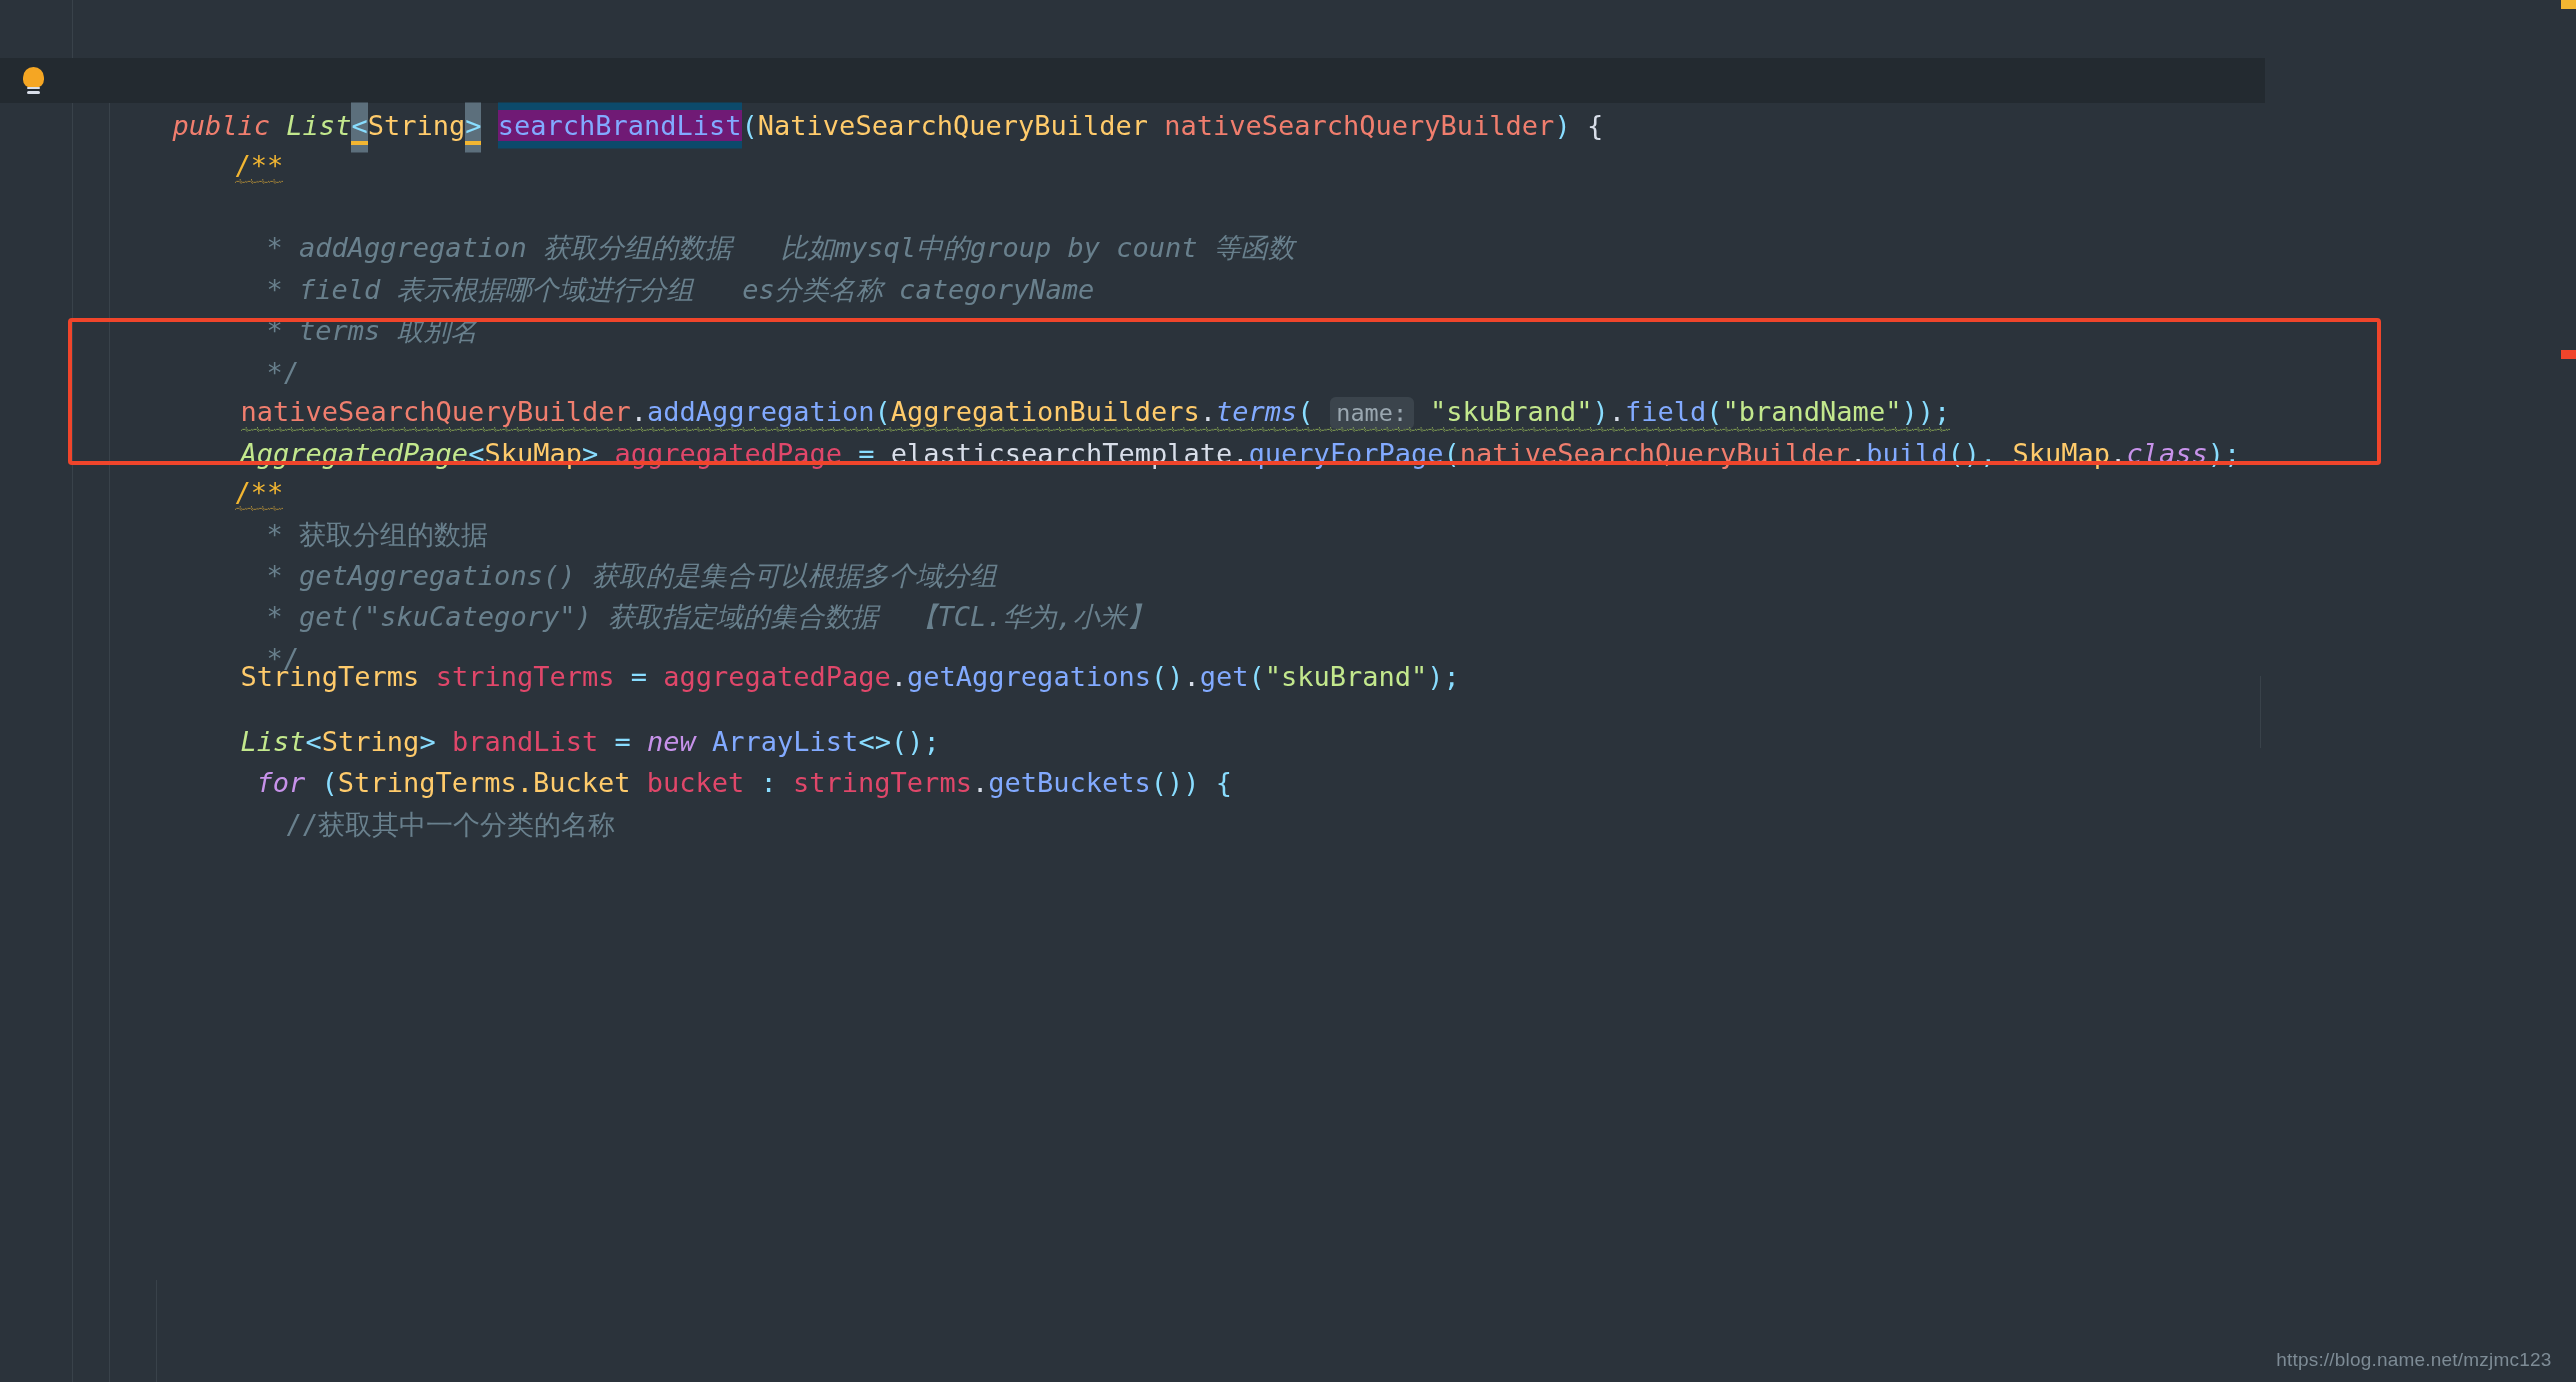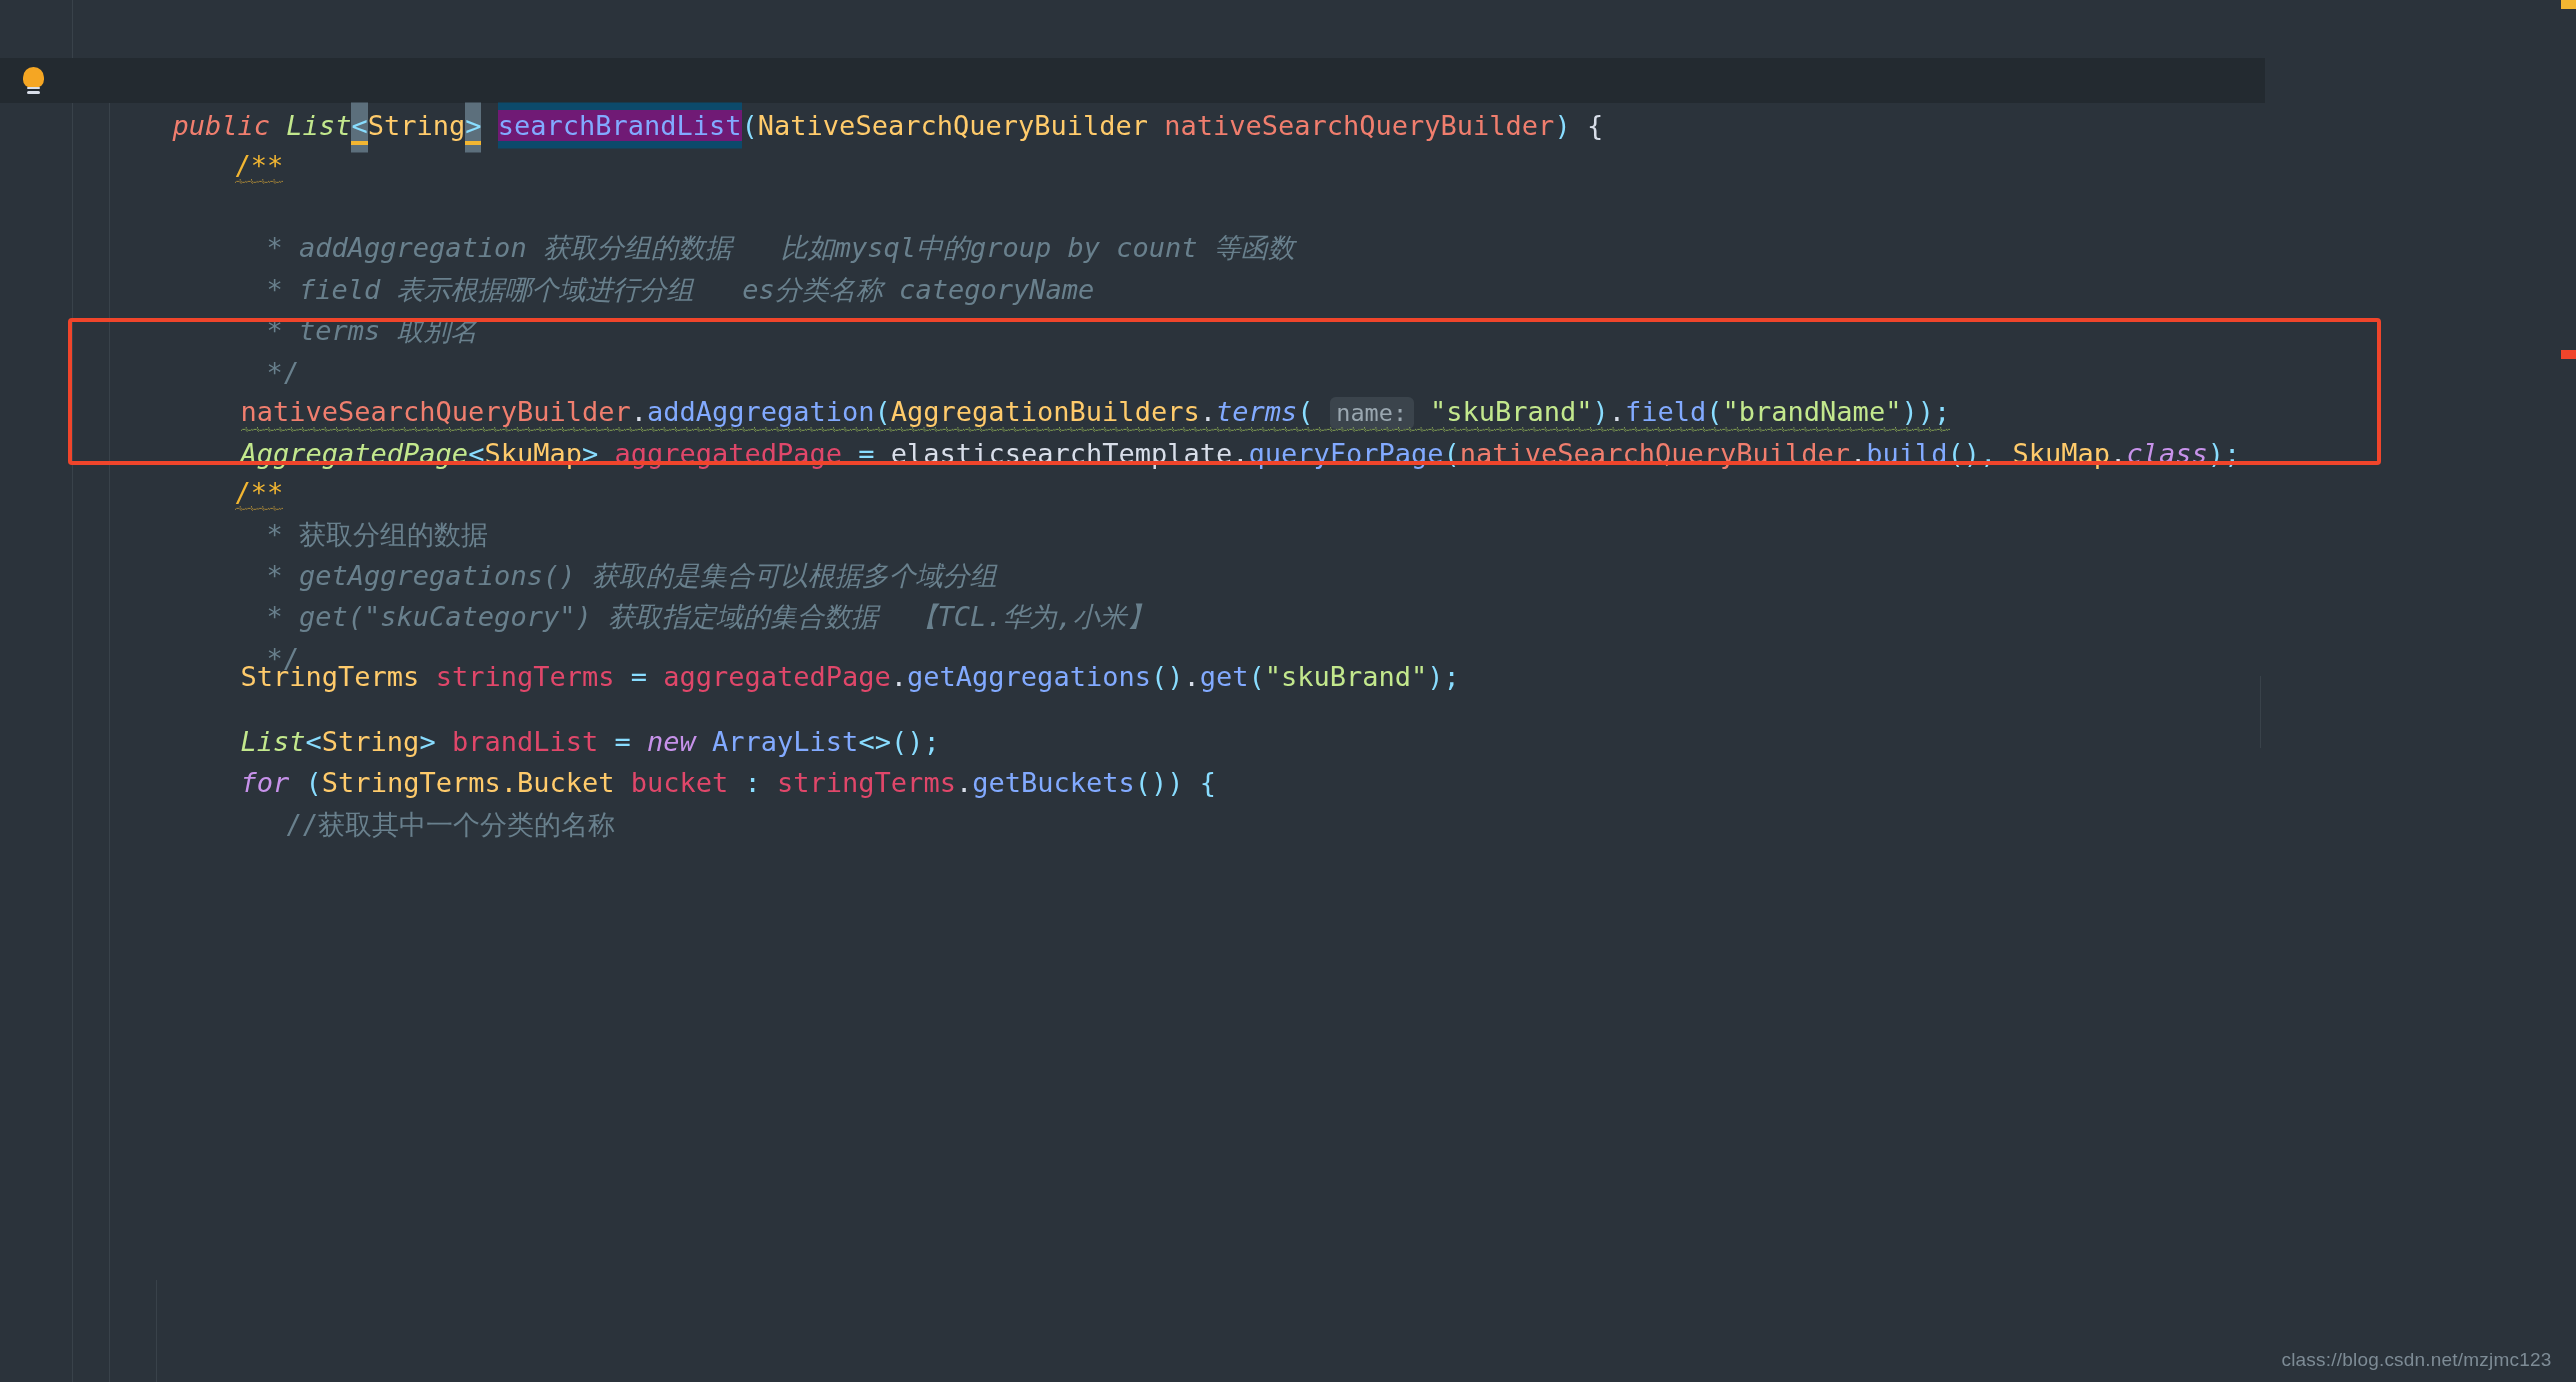--- a/index.html
+++ b/index.html
@@ -323,33 +323,33 @@
     </span>
   </div>
 
   <div class="row" style="top:680px;">
     <span class="txt" style="left:143px;">
       <span class="type-g">List</span><span class="punc">&lt;</span><span class="type">String</span><span class="punc">&gt;</span><span class="plain"> </span><span class="fieldr">brandList</span><span class="plain"> </span><span class="punc">=</span><span class="plain"> </span><span class="kw-p">new</span><span class="plain"> </span><span class="meth">ArrayList</span><span class="punc">&lt;&gt;</span><span class="punc">()</span><span class="punc">;</span>
     </span>
   </div>
 
   <div class="row" style="top:721px;">
-    <span class="txt" style="left:143px;">
+    <span class="txt" style="left:159px;">
       <span class="kw-p">for</span><span class="plain"> </span><span class="punc">(</span><span class="type">StringTerms.Bucket</span><span class="plain"> </span><span class="fieldr">bucket</span><span class="plain"> </span><span class="punc">:</span><span class="plain"> </span><span class="fieldr">stringTerms</span><span class="plain">.</span><span class="meth">getBuckets</span><span class="punc">()</span><span class="punc">)</span><span class="plain"> </span><span class="punc">{</span>
     </span>
   </div>
 
   <div class="row" style="top:763px;">
     <span class="txt" style="left:188px;">
       <span class="cmt">//获取其中一个分类的名称</span>
     </span>
   </div>
 
   <div class="annot-rect" style="left:68px; top:318px; width:2305px; height:139px;"></div>
 
   <div class="right-rail"></div>
   <div class="marker warn" style="top:0px; height:9.4px;"></div>
   <div class="marker err" style="top:350px; height:9.4px;"></div>
 
-  <div class="watermark">class://blog.csdn.net/mzjmc123</div>
+  <div class="watermark">https://blog.name.net/mzjmc123</div>
 
 </div>
 
 
 </body></html>

